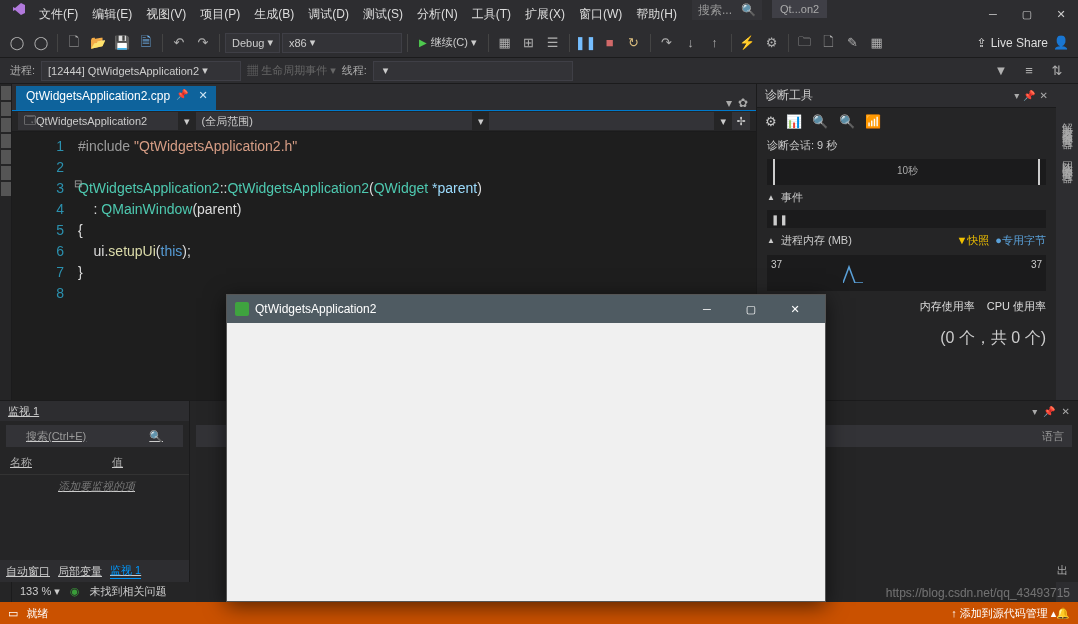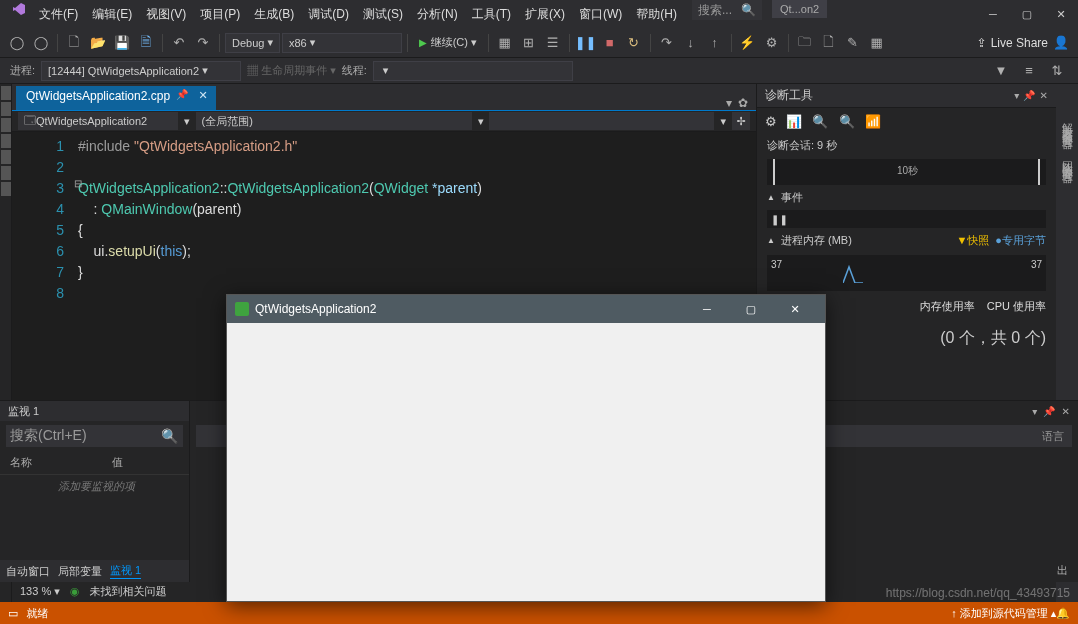--- a/index.html
+++ b/index.html
@@ -58,23 +58,23 @@
 .sect-head .tri { font-size:8px; }
 .mini-box { margin:2px 10px; height:18px; background:#1b1b1c; display:flex; align-items:center; padding:0 4px; color:#ccc; font-size:10px; }
 .pmem { margin:4px 10px; background:#1b1b1c; height:36px; position:relative; }
 .pmem .yl { color:#ccc; font-size:10px; position:absolute; }
 .pmem-curve { position:absolute; left:76px; top:8px; width:20px; height:20px; }
 .mem-cols { padding:4px 10px; display:flex; gap:12px; font-size:11px; color:#ddd; }
 .mem-msg { padding:10px 10px; font-size:16px; color:#ccc; text-align:right; }
 .rside-tabs { width:22px; background:#2d2d30; display:flex; flex-direction:column; align-items:center; padding-top:30px; gap:20px; }
 .vtab { writing-mode:vertical-rl; font-size:11px; color:#aaa; letter-spacing:2px; }
 .bottom-dock { position:absolute; left:0; right:0; top:400px; height:182px; display:flex; }
-.watch-panel { width:190px; background:#252526; border-top:1px solid #1b1b1c; border-right:1px solid #1b1b1c; display:flex; flex-direction:column; }
+.watch-panel { width:190px; background:#252526; border-top:1px solid #1b1b1c; border-right:1px solid #1b1b1c; display:flex; flex-direction:column;text-decoration:underline; }
 .wp-title { height:20px; padding:0 8px; display:flex; align-items:center; font-size:11px; color:#ccc; background:#2d2d30; }
-.wp-search { height:22px; margin:4px 6px; background:#333337; display:flex; align-items:center; padding:0 4px; color:#999; font-size:14px;text-align:center; }
+.wp-search { height:22px; margin:4px 6px; background:#333337; display:flex; align-items:center; padding:0 20px; color:#999; font-size:11px;text-align:center; }
 .wp-search .mag { margin-left:auto; color:#ccc; }
 .wp-cols { display:flex; font-size:11px; color:#aaa; padding:4px 10px; gap:80px; border-bottom:1px solid #333; }
 .wp-hint { padding:4px 10px; font-size:11px; color:#777; font-style:italic;margin-left:48px; }
 .wp-tabs { margin-top:auto; height:22px; display:flex; align-items:center; font-size:11px; padding:0 6px; gap:8px; background:#2d2d30; }
 .wp-tabs .active { color:#0097fb; border-bottom:1px solid #0097fb; }
 .right-bottom { flex:1; background:#252526; border-top:1px solid #1b1b1c; display:flex; flex-direction:column; }
 .rb-head { height:20px; display:flex; align-items:center; justify-content:flex-end; padding:0 8px; gap:6px; font-size:10px; color:#aaa; }
 .rb-search { height:22px; margin:4px 6px; background:#333337; display:flex; align-items:center; justify-content:flex-end; padding:0 8px; font-size:11px; color:#999; }
 .statusbar { position:absolute; left:0; right:0; bottom:0; height:22px; background:#ca5100; display:flex; align-items:center; color:#fff; font-size:11px; padding:0 8px; gap:8px; }
 .statusbar .right { margin-left:auto; display:flex; align-items:center; }

